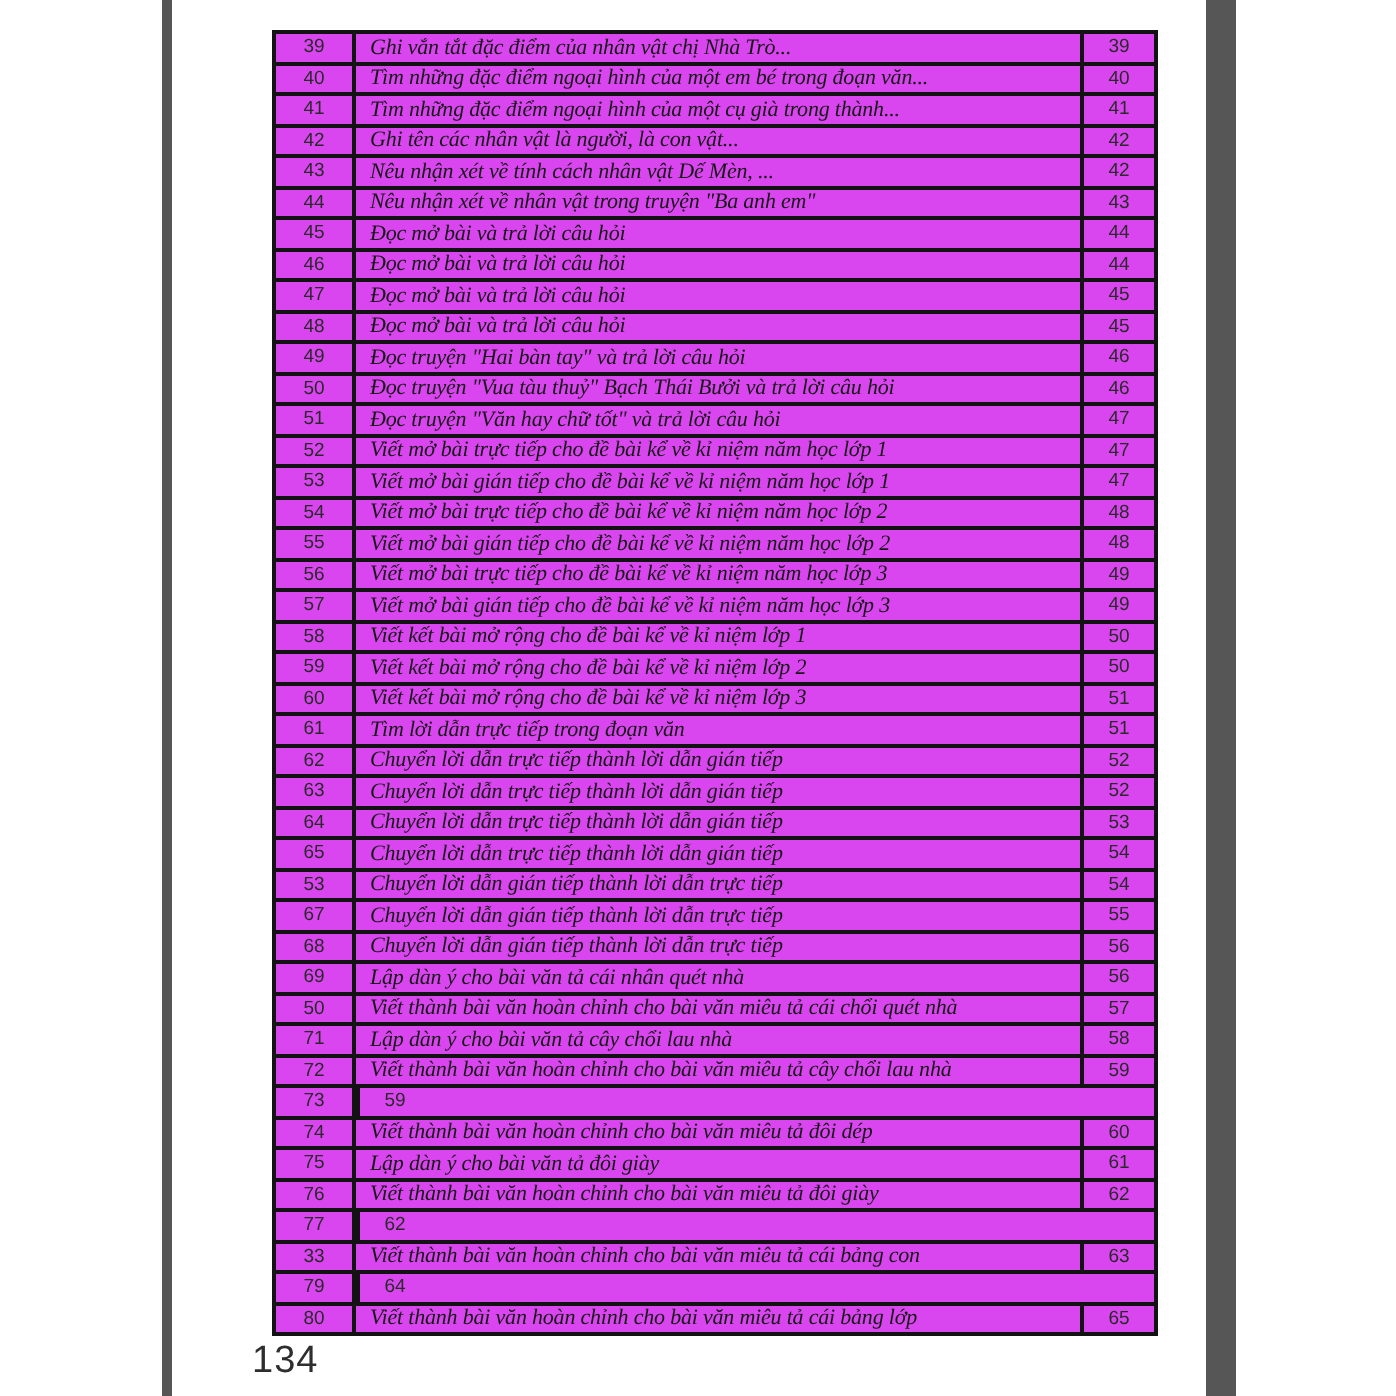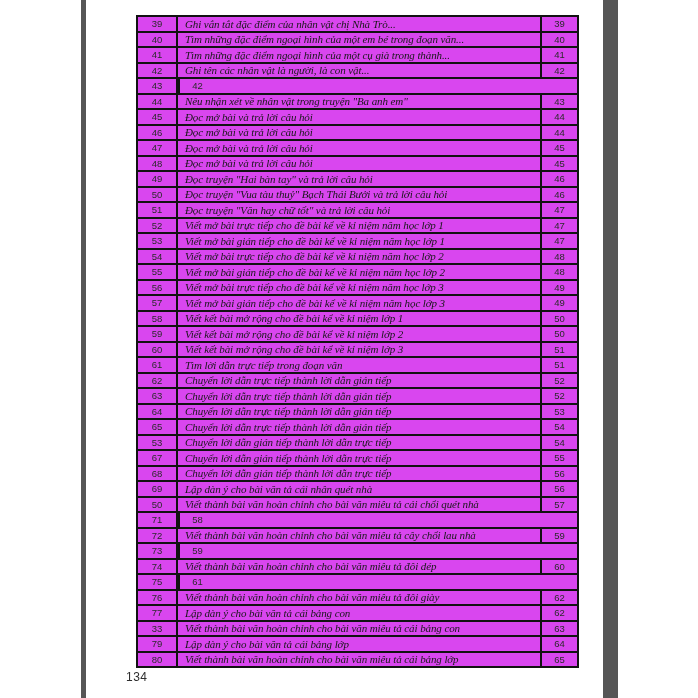--- a/index.html
+++ b/index.html
@@ -75,21 +75,21 @@
     width: 37px;
     justify-content: center;
     border-left: 2px solid #121212;
     font-size: 9.5px;
     color: #2a2a2a;
   }
   .footer-page-number {
     position: absolute;
     left: 126px;
     top: 670px;
-    font-size: 12px;
+    font-size: 19px;
     letter-spacing: 0.5px;
     color: #2e2e2e;
   }
 </style>
 </head>
 <body>
 
 <div class="band band-left"></div>
 <div class="band band-right"></div>
 
@@ -114,20 +114,21 @@
     </div>
 
     <div class="toc-row">
       <div class="cell cell-num">42</div>
       <div class="cell cell-title">Ghi tên các nhân vật là người, là con vật...</div>
       <div class="cell cell-page">42</div>
     </div>
 
     <div class="toc-row">
       <div class="cell cell-num">43</div>
+      <div class="cell cell-title">Nêu nhận xét về tính cách nhân vật Dế Mèn, ...</div>
       <div class="cell cell-page">42</div>
     </div>
 
     <div class="toc-row">
       <div class="cell cell-num">44</div>
       <div class="cell cell-title">Nêu nhận xét về nhân vật trong truyện "Ba anh em"</div>
       <div class="cell cell-page">43</div>
     </div>
 
     <div class="toc-row">
@@ -281,20 +282,21 @@
     </div>
 
     <div class="toc-row">
       <div class="cell cell-num">50</div>
       <div class="cell cell-title">Viết thành bài văn hoàn chỉnh cho bài văn miêu tả cái chổi quét nhà</div>
       <div class="cell cell-page">57</div>
     </div>
 
     <div class="toc-row">
       <div class="cell cell-num">71</div>
+      <div class="cell cell-title">Lập dàn ý cho bài văn tả cây chổi lau nhà</div>
       <div class="cell cell-page">58</div>
     </div>
 
     <div class="toc-row">
       <div class="cell cell-num">72</div>
       <div class="cell cell-title">Viết thành bài văn hoàn chỉnh cho bài văn miêu tả cây chổi lau nhà</div>
       <div class="cell cell-page">59</div>
     </div>
 
     <div class="toc-row">
@@ -303,44 +305,43 @@
     </div>
 
     <div class="toc-row">
       <div class="cell cell-num">74</div>
       <div class="cell cell-title">Viết thành bài văn hoàn chỉnh cho bài văn miêu tả đôi dép</div>
       <div class="cell cell-page">60</div>
     </div>
 
     <div class="toc-row">
       <div class="cell cell-num">75</div>
+      <div class="cell cell-title">Lập dàn ý cho bài văn tả đôi giày</div>
       <div class="cell cell-page">61</div>
     </div>
 
     <div class="toc-row">
       <div class="cell cell-num">76</div>
       <div class="cell cell-title">Viết thành bài văn hoàn chỉnh cho bài văn miêu tả đôi giày</div>
       <div class="cell cell-page">62</div>
     </div>
 
     <div class="toc-row">
       <div class="cell cell-num">77</div>
-      <div class="cell cell-title">Lập dàn ý cho bài văn tả cái bảng con</div>
       <div class="cell cell-page">62</div>
     </div>
 
     <div class="toc-row">
       <div class="cell cell-num">33</div>
       <div class="cell cell-title">Viết thành bài văn hoàn chỉnh cho bài văn miêu tả cái bảng con</div>
       <div class="cell cell-page">63</div>
     </div>
 
     <div class="toc-row">
       <div class="cell cell-num">79</div>
-      <div class="cell cell-title">Lập dàn ý cho bài văn tả cái bảng lớp</div>
       <div class="cell cell-page">64</div>
     </div>
 
     <div class="toc-row">
       <div class="cell cell-num">80</div>
       <div class="cell cell-title">Viết thành bài văn hoàn chỉnh cho bài văn miêu tả cái bảng lớp</div>
       <div class="cell cell-page">65</div>
     </div>
   </div>
 

